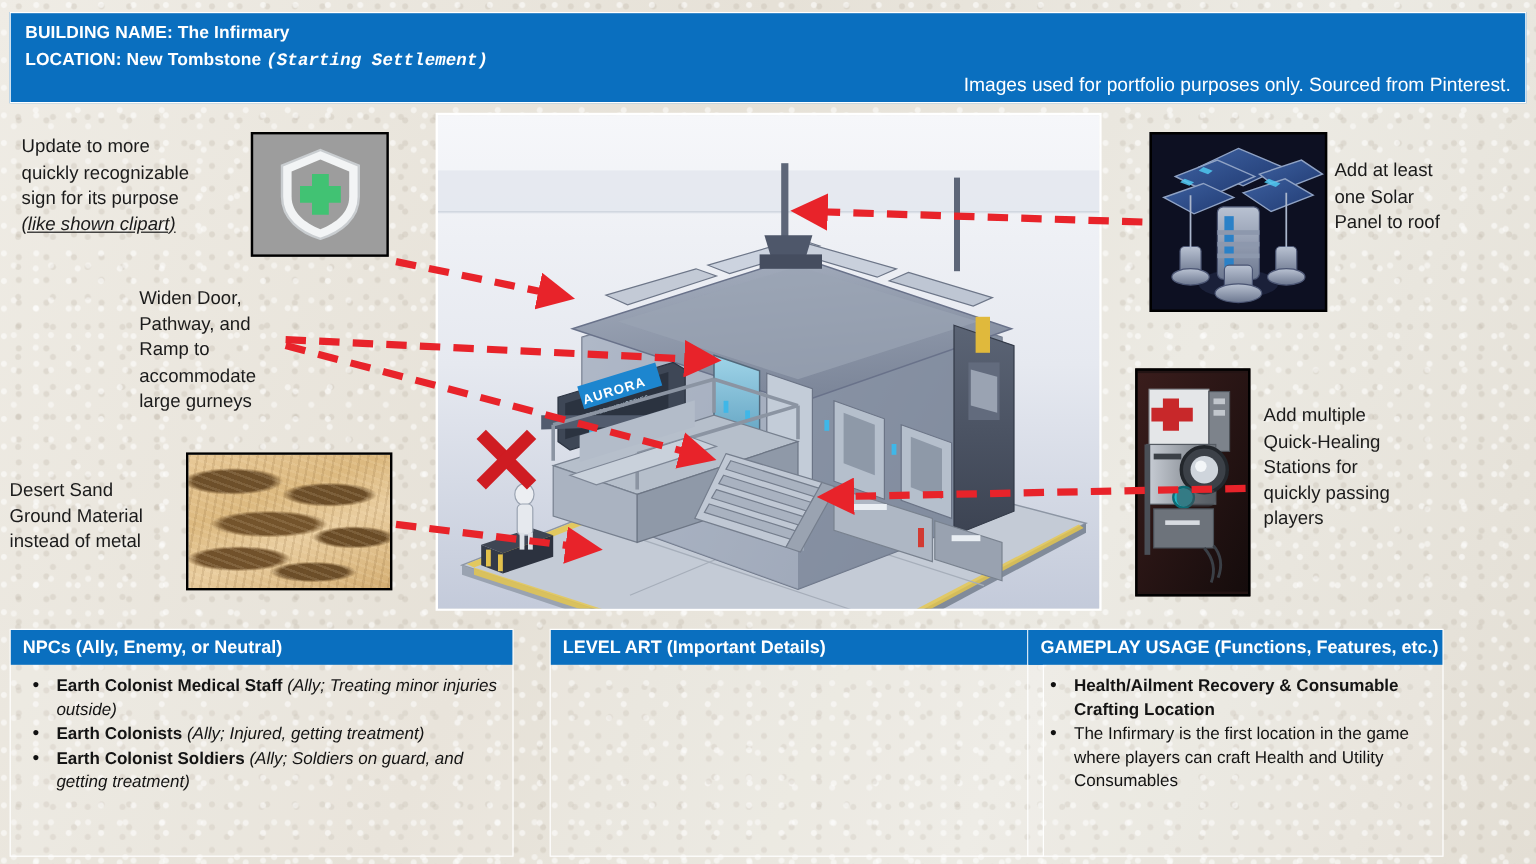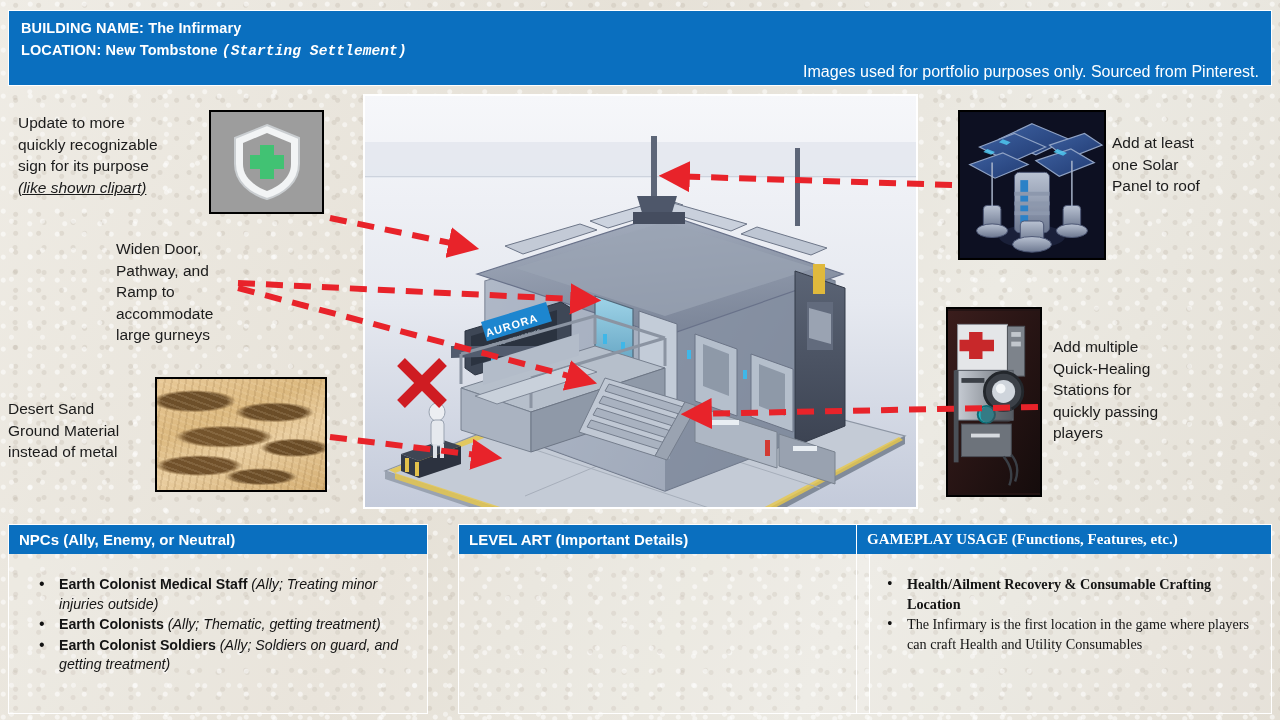--- a/index.html
+++ b/index.html
@@ -94,33 +94,33 @@
     position:absolute;top:524px;height:190px;
     border:1.5px solid #ffffff;box-sizing:border-box;
     background:rgba(255,255,255,.12);
   }
   .panel .phead{
     height:29px;background:#0a6fbf;color:#fff;font-weight:bold;font-size:15px;
     display:flex;align-items:center;padding-left:10px;box-sizing:border-box;
     white-space:nowrap;
   }
   .panel .pbody{padding:9px 10px 0 4px;}
-  .panel ul{margin:12px;padding:0;list-style:none;}
+  .panel ul{margin:0;padding:0;list-style:none;}
   .panel li{
     position:relative;padding-left:34px;font-size:14.2px;line-height:19.5px;
     color:#141414;margin-bottom:1px;
   }
   .panel li:before{
     content:"\2022";position:absolute;left:14px;top:-1px;font-size:16px;color:#111;
   }
   .panel li .b{font-weight:bold;}
   .panel li .i{font-style:italic;}
   #panel-npcs{left:8px;width:420px;}
   #panel-levelart{left:458px;width:412px;}
-  #panel-gameplay{left:856px;width:416px;font-family:Liberation Serif, serif;}
+  #panel-gameplay{left:856px;width:347px;}
 </style>
 </head>
 <body>
 
 <div id="page">
 
   <div class="header">
     <div class="line">
       <span>BUILDING NAME:</span>
       <span>The Infirmary</span>
@@ -459,21 +459,21 @@
 
       <path d="M1038,407 L690,414"></path>
     </g>
   </svg>
 
   <div class="panel" id="panel-npcs">
     <div class="phead">NPCs (Ally, Enemy, or Neutral)</div>
     <div class="pbody">
       <ul>
         <li><span class="b">Earth Colonist Medical Staff</span><span class="i"> (Ally; Treating minor injuries outside)</span></li>
-        <li><span class="b">Earth Colonists</span><span class="i"> (Ally; Thematic, getting treatment)</span></li>
+        <li><span class="b">Earth Colonists</span><span class="i"> (Ally; Injured, getting treatment)</span></li>
         <li><span class="b">Earth Colonist Soldiers</span><span class="i"> (Ally; Soldiers on guard, and getting treatment)</span></li>
       </ul>
     </div>
   </div>
 
   <div class="panel" id="panel-levelart">
     <div class="phead">LEVEL ART (Important Details)</div>
   </div>
 
   <div class="panel" id="panel-gameplay">

